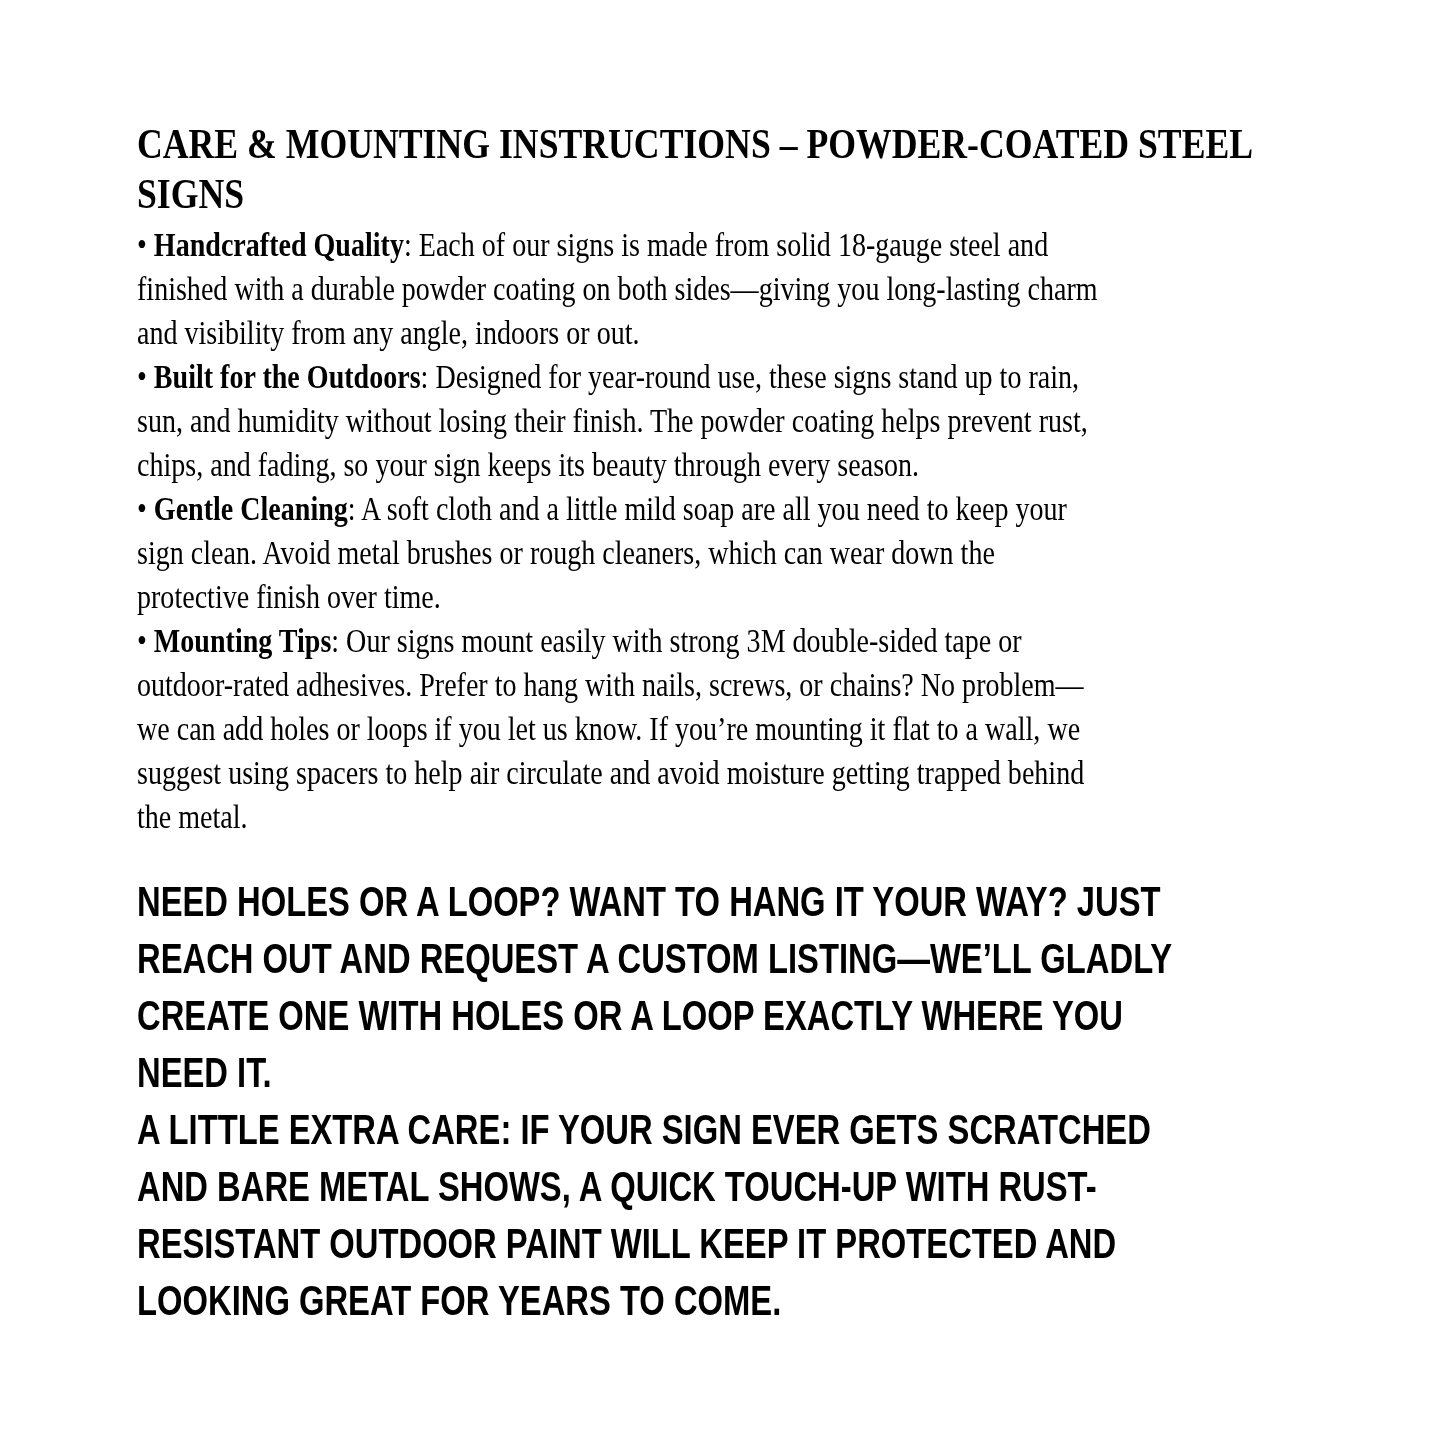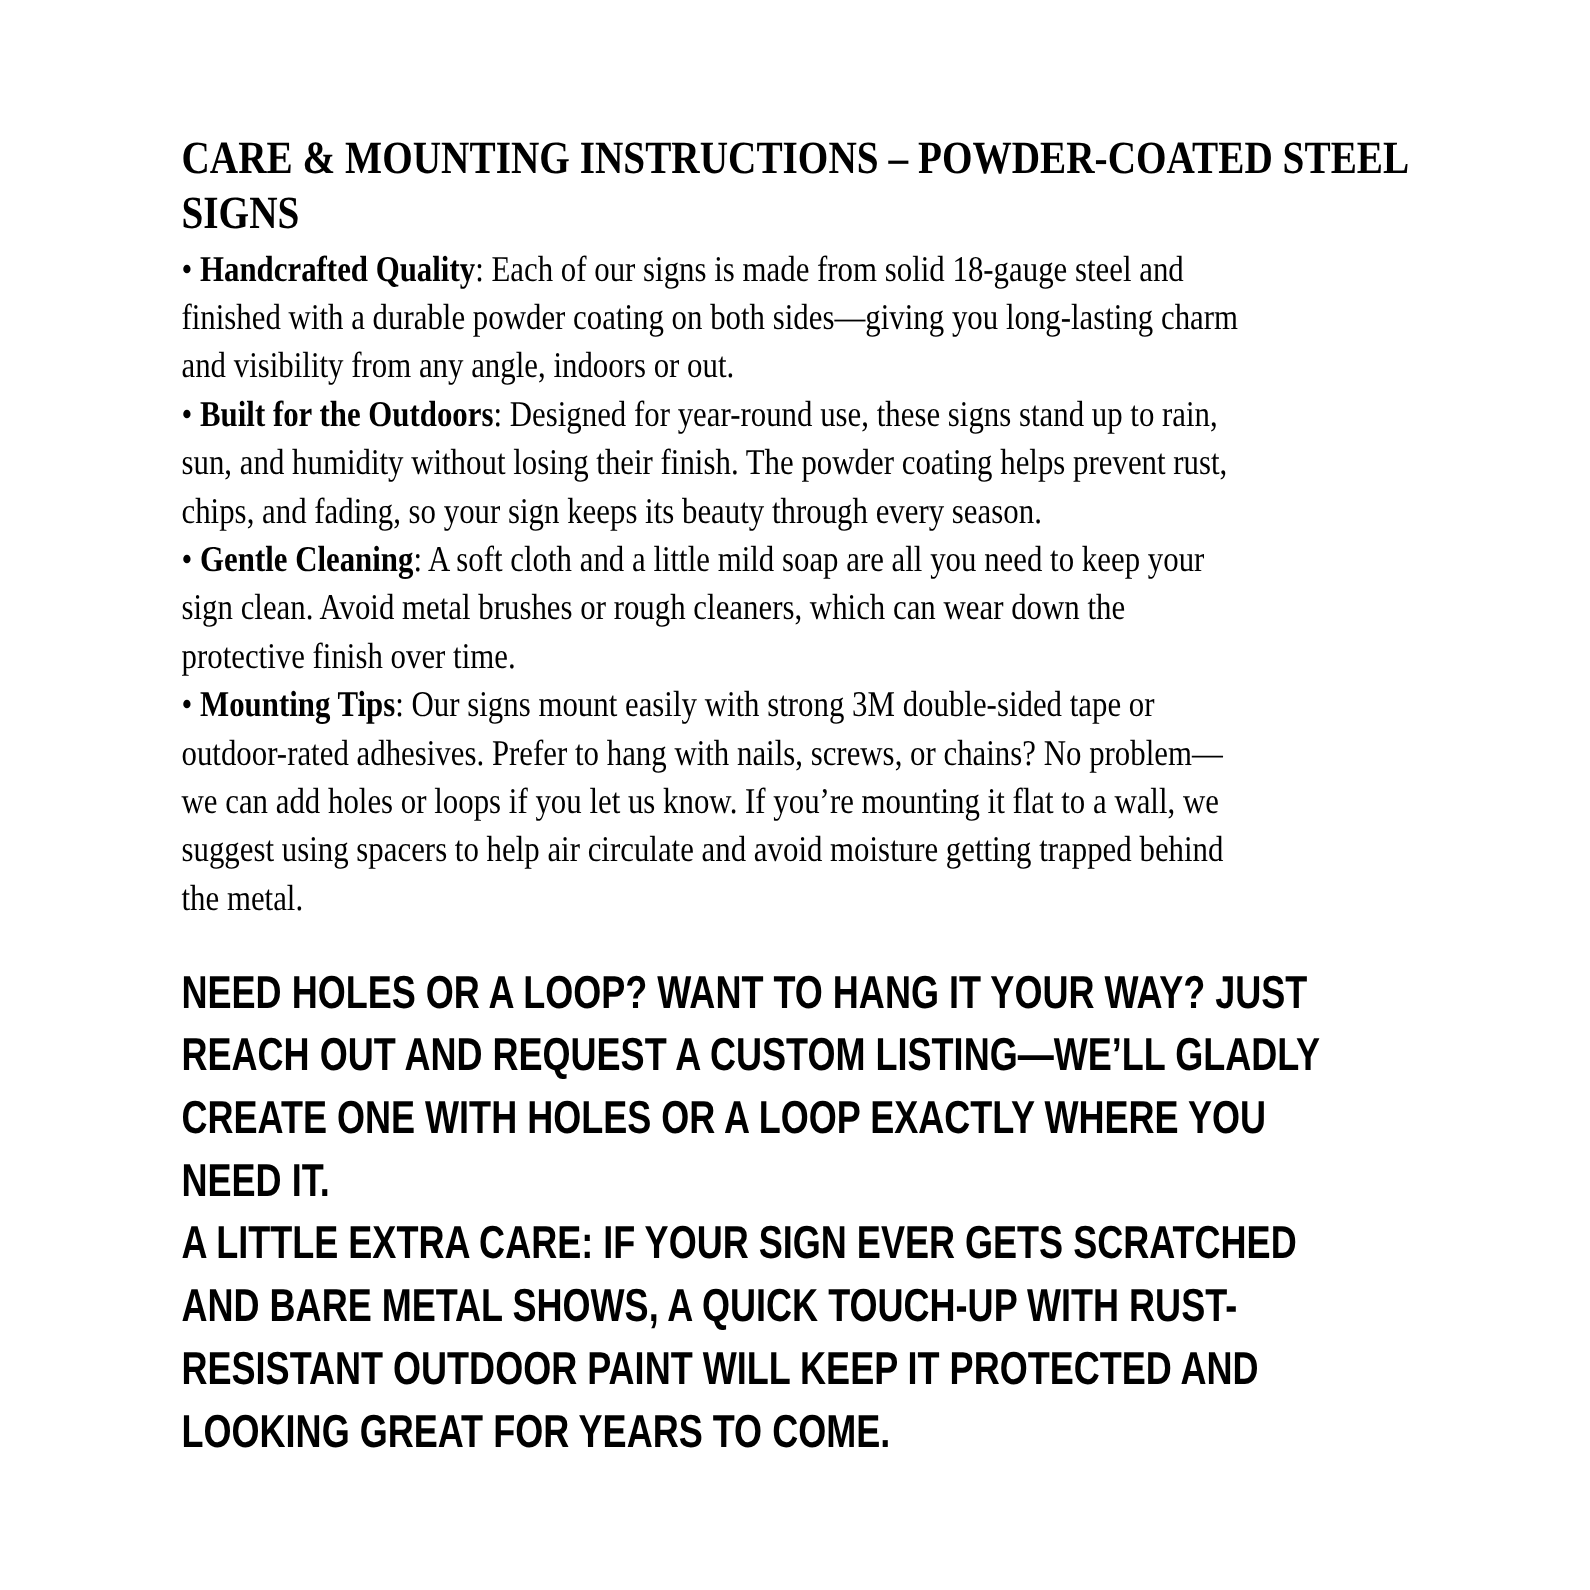--- a/index.html
+++ b/index.html
@@ -13,21 +13,20 @@
     height: 1445px;
     background: #ffffff;
     color: #000000;
     overflow: hidden;
   }
   .content {
     position: absolute;
     left: 137px;
     top: 119px;
     width: 1280px;
-    margin-left: 28px;
   }
   .heading {
     font-family: "Liberation Serif", serif;
     font-weight: bold;
     font-size: 42px;
     line-height: 50px;
     margin: 0 0 4px 0;
     white-space: pre-line;
     width: 1600px;
     transform: scaleX(0.85);

